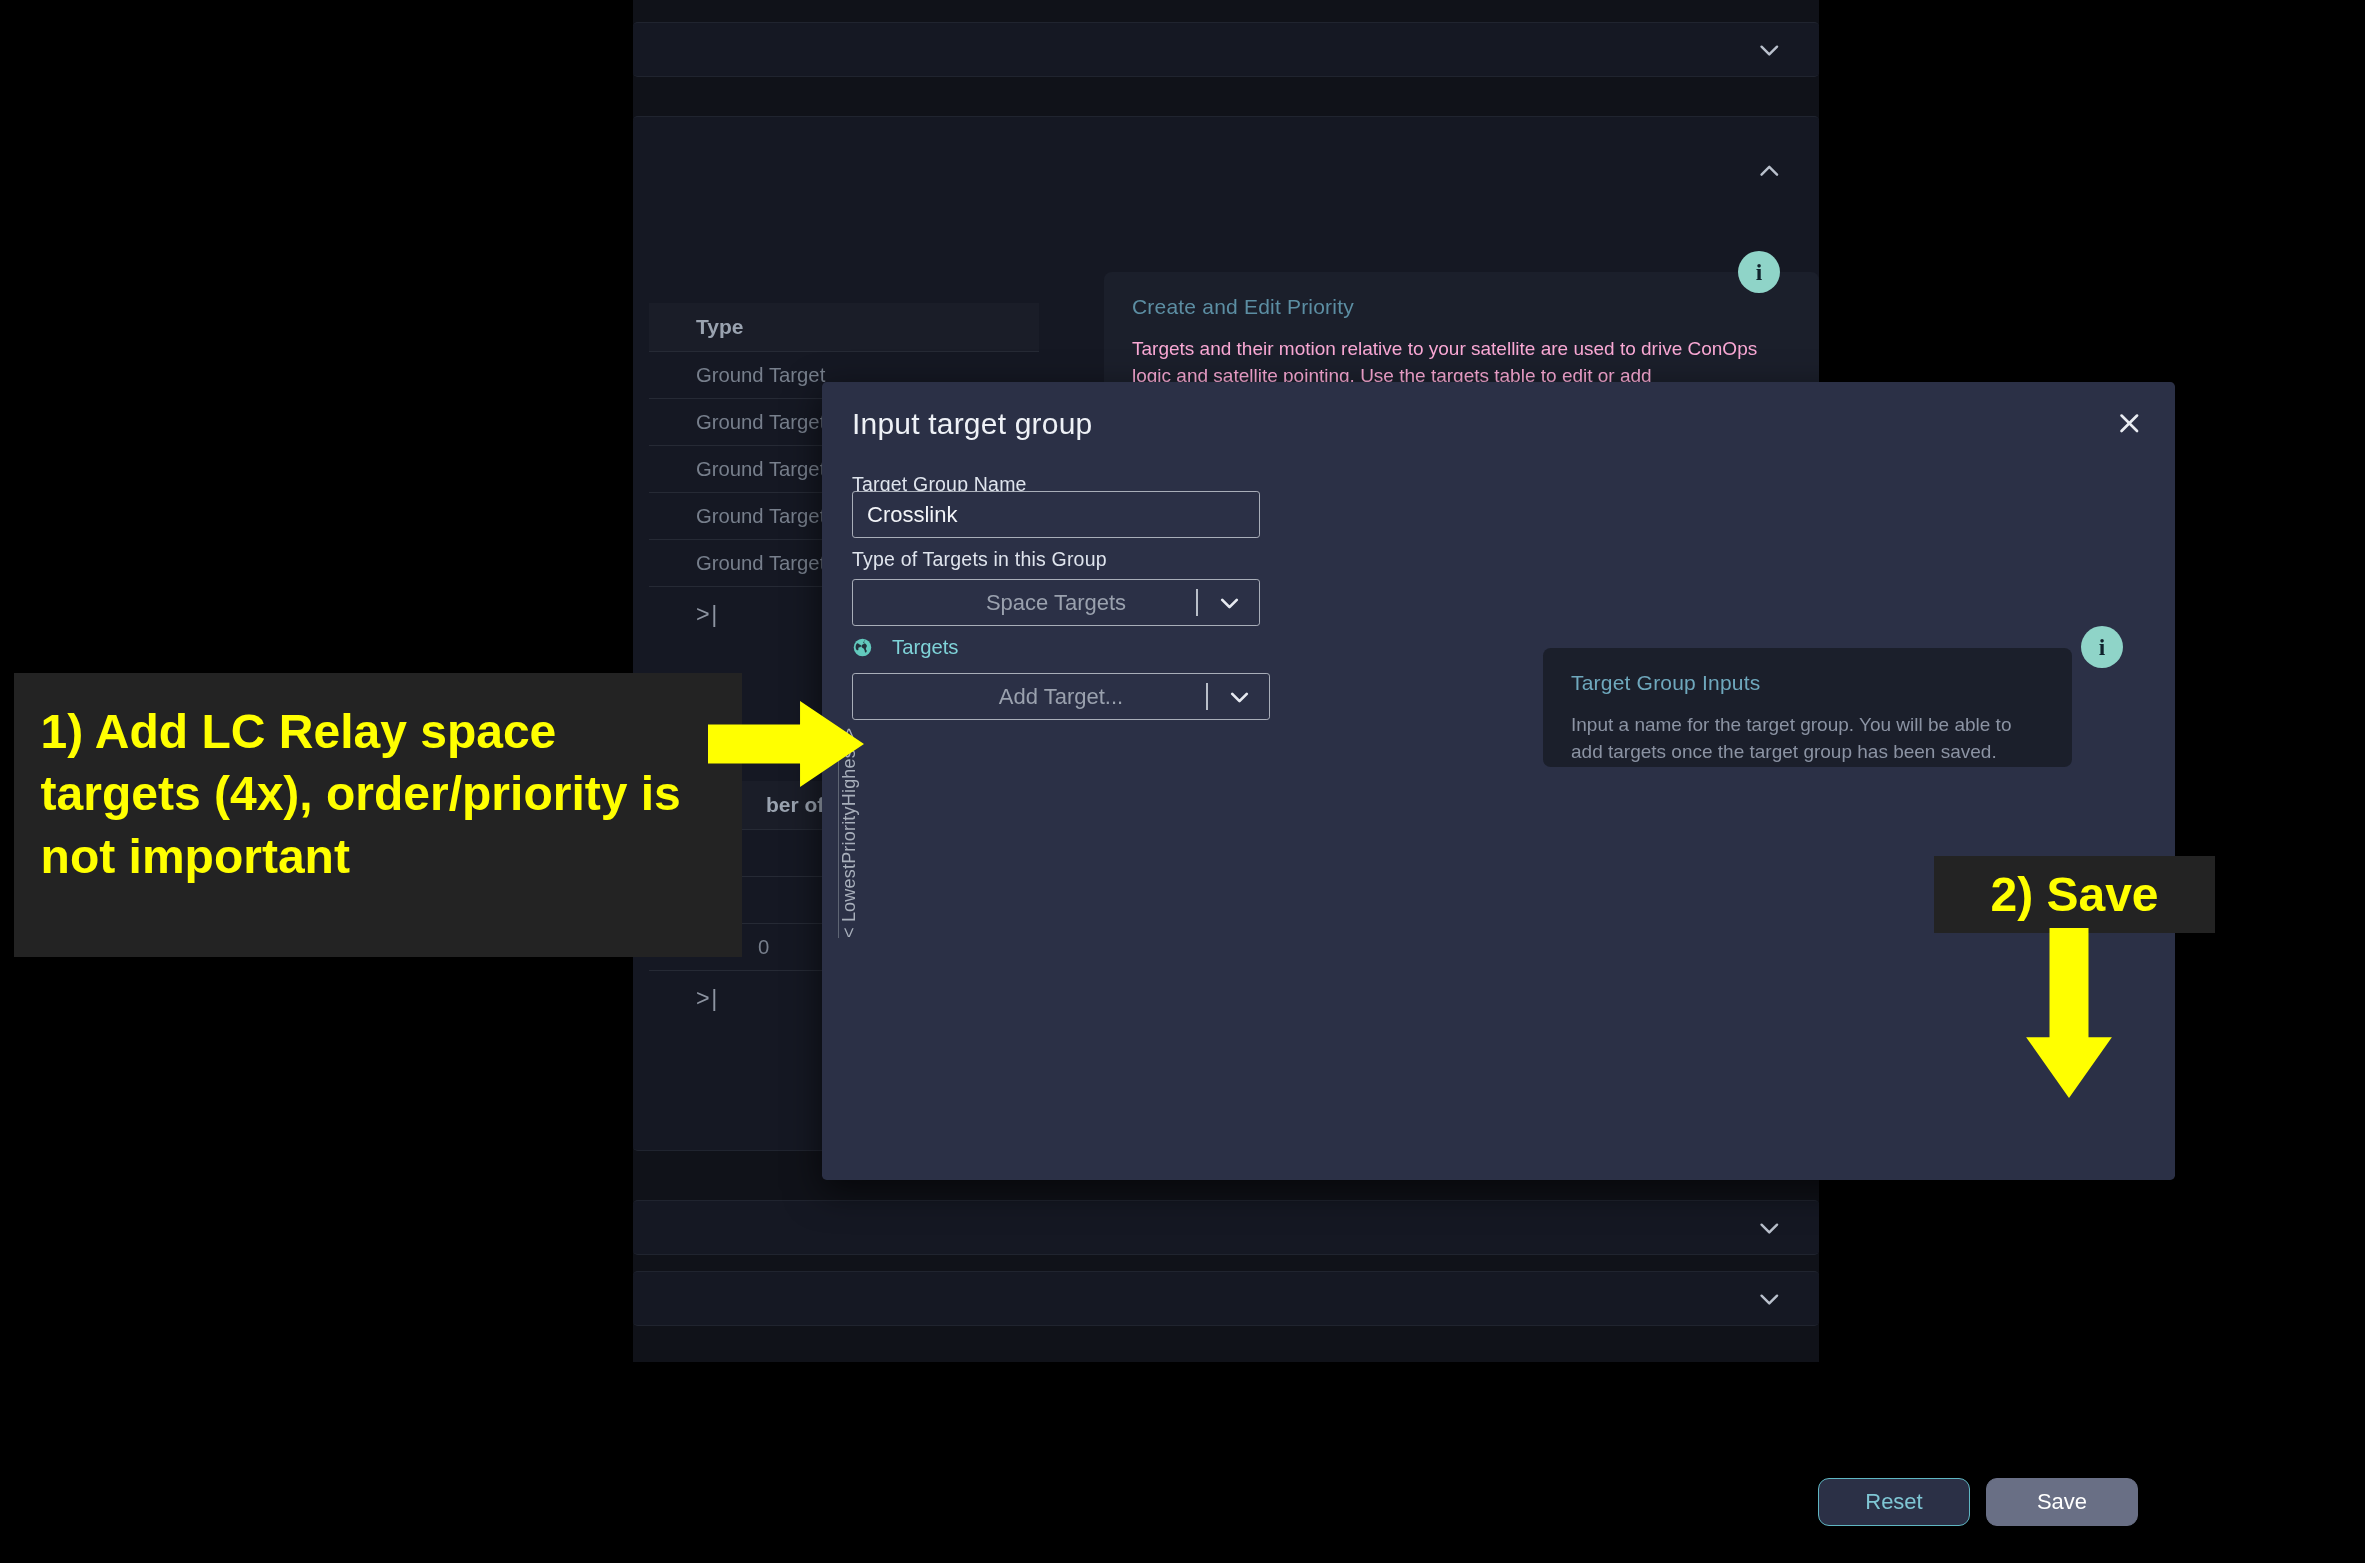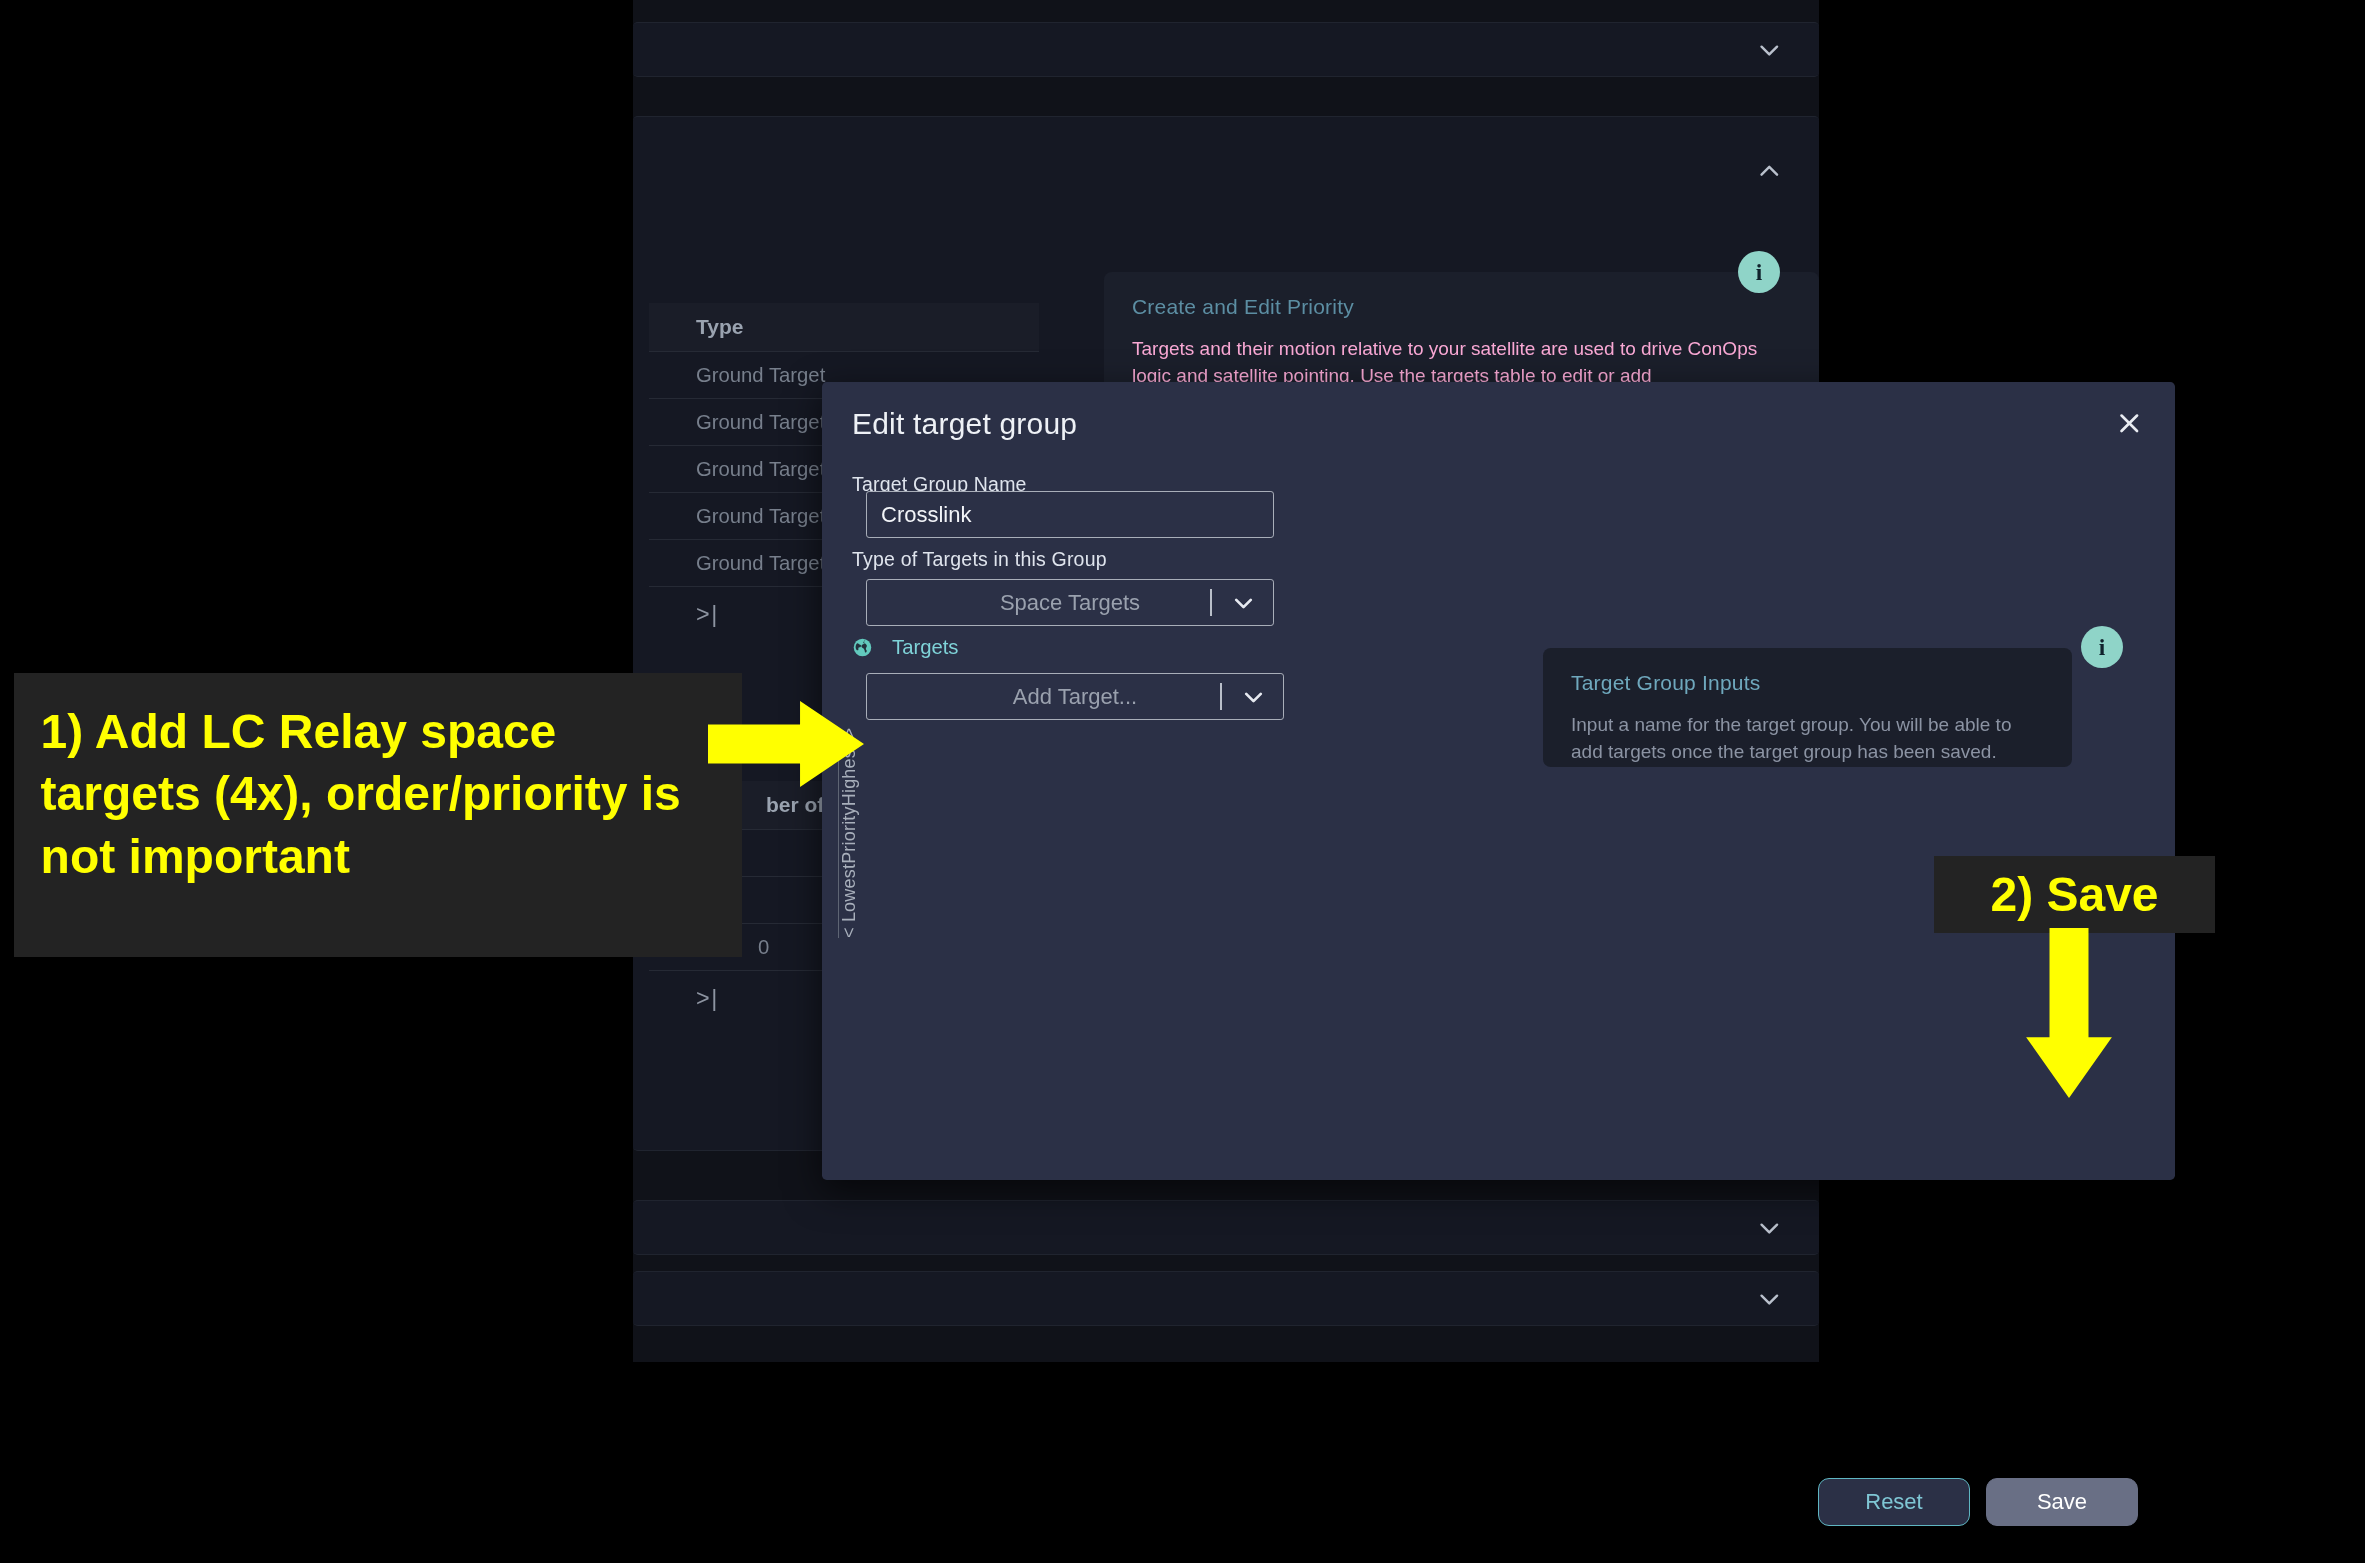--- a/index.html
+++ b/index.html
@@ -123,21 +123,20 @@
     position: absolute;
     height: 47px;
     background: #2b3046;
     border: 0.8px solid #a9aeb9;
     border-radius: 3.1px;
     color: #f2f4f8;
     font-size: 22px;
     padding: 0 14px;
     display: flex; align-items: center;
     font-family: "Liberation Sans", sans-serif;
-    margin-left: 14px;
   }
   .field.placeholder { color: #9aa1ae; justify-content: center; }
   .field .caret-divider {
     position: absolute; right: 61px; top: 8.6px; bottom: 8.6px;
     width: 1.6px; background: #b9bfc9;
   }
   .field .chevron {
     position: absolute; right: 17px; top: 50%; transform: translateY(-50%);
     width: 25px; height: 25px;
   }
@@ -273,21 +272,21 @@
   </div>
 
   <div class="info-card" id="bg-info-card">
     <div class="title">Create and Edit Priority</div>
     <div class="body">Targets and their motion relative to your satellite are used to drive ConOps logic and satellite pointing. Use the targets table to edit or add</div>
   </div>
   <div class="info-badge" id="bg-info-badge">i</div>
 
   <div class="dialog">
 
-    <div class="dialog-title">Edit target group</div>
+    <div class="dialog-title">Input target group</div>
 
     <div class="dialog-close">
       <svg viewBox="0 0 24 24" fill="none" stroke="#e9ecf2" stroke-width="2.4" stroke-linecap="round">
           <line x1="5" y1="5" x2="19" y2="19"></line>
           <line x1="19" y1="5" x2="5" y2="19"></line>
         </svg>
     </div>
 
     <div class="form-label" id="l-name">Target Group Name</div>
     <div class="field" id="f-name">Crosslink</div>

